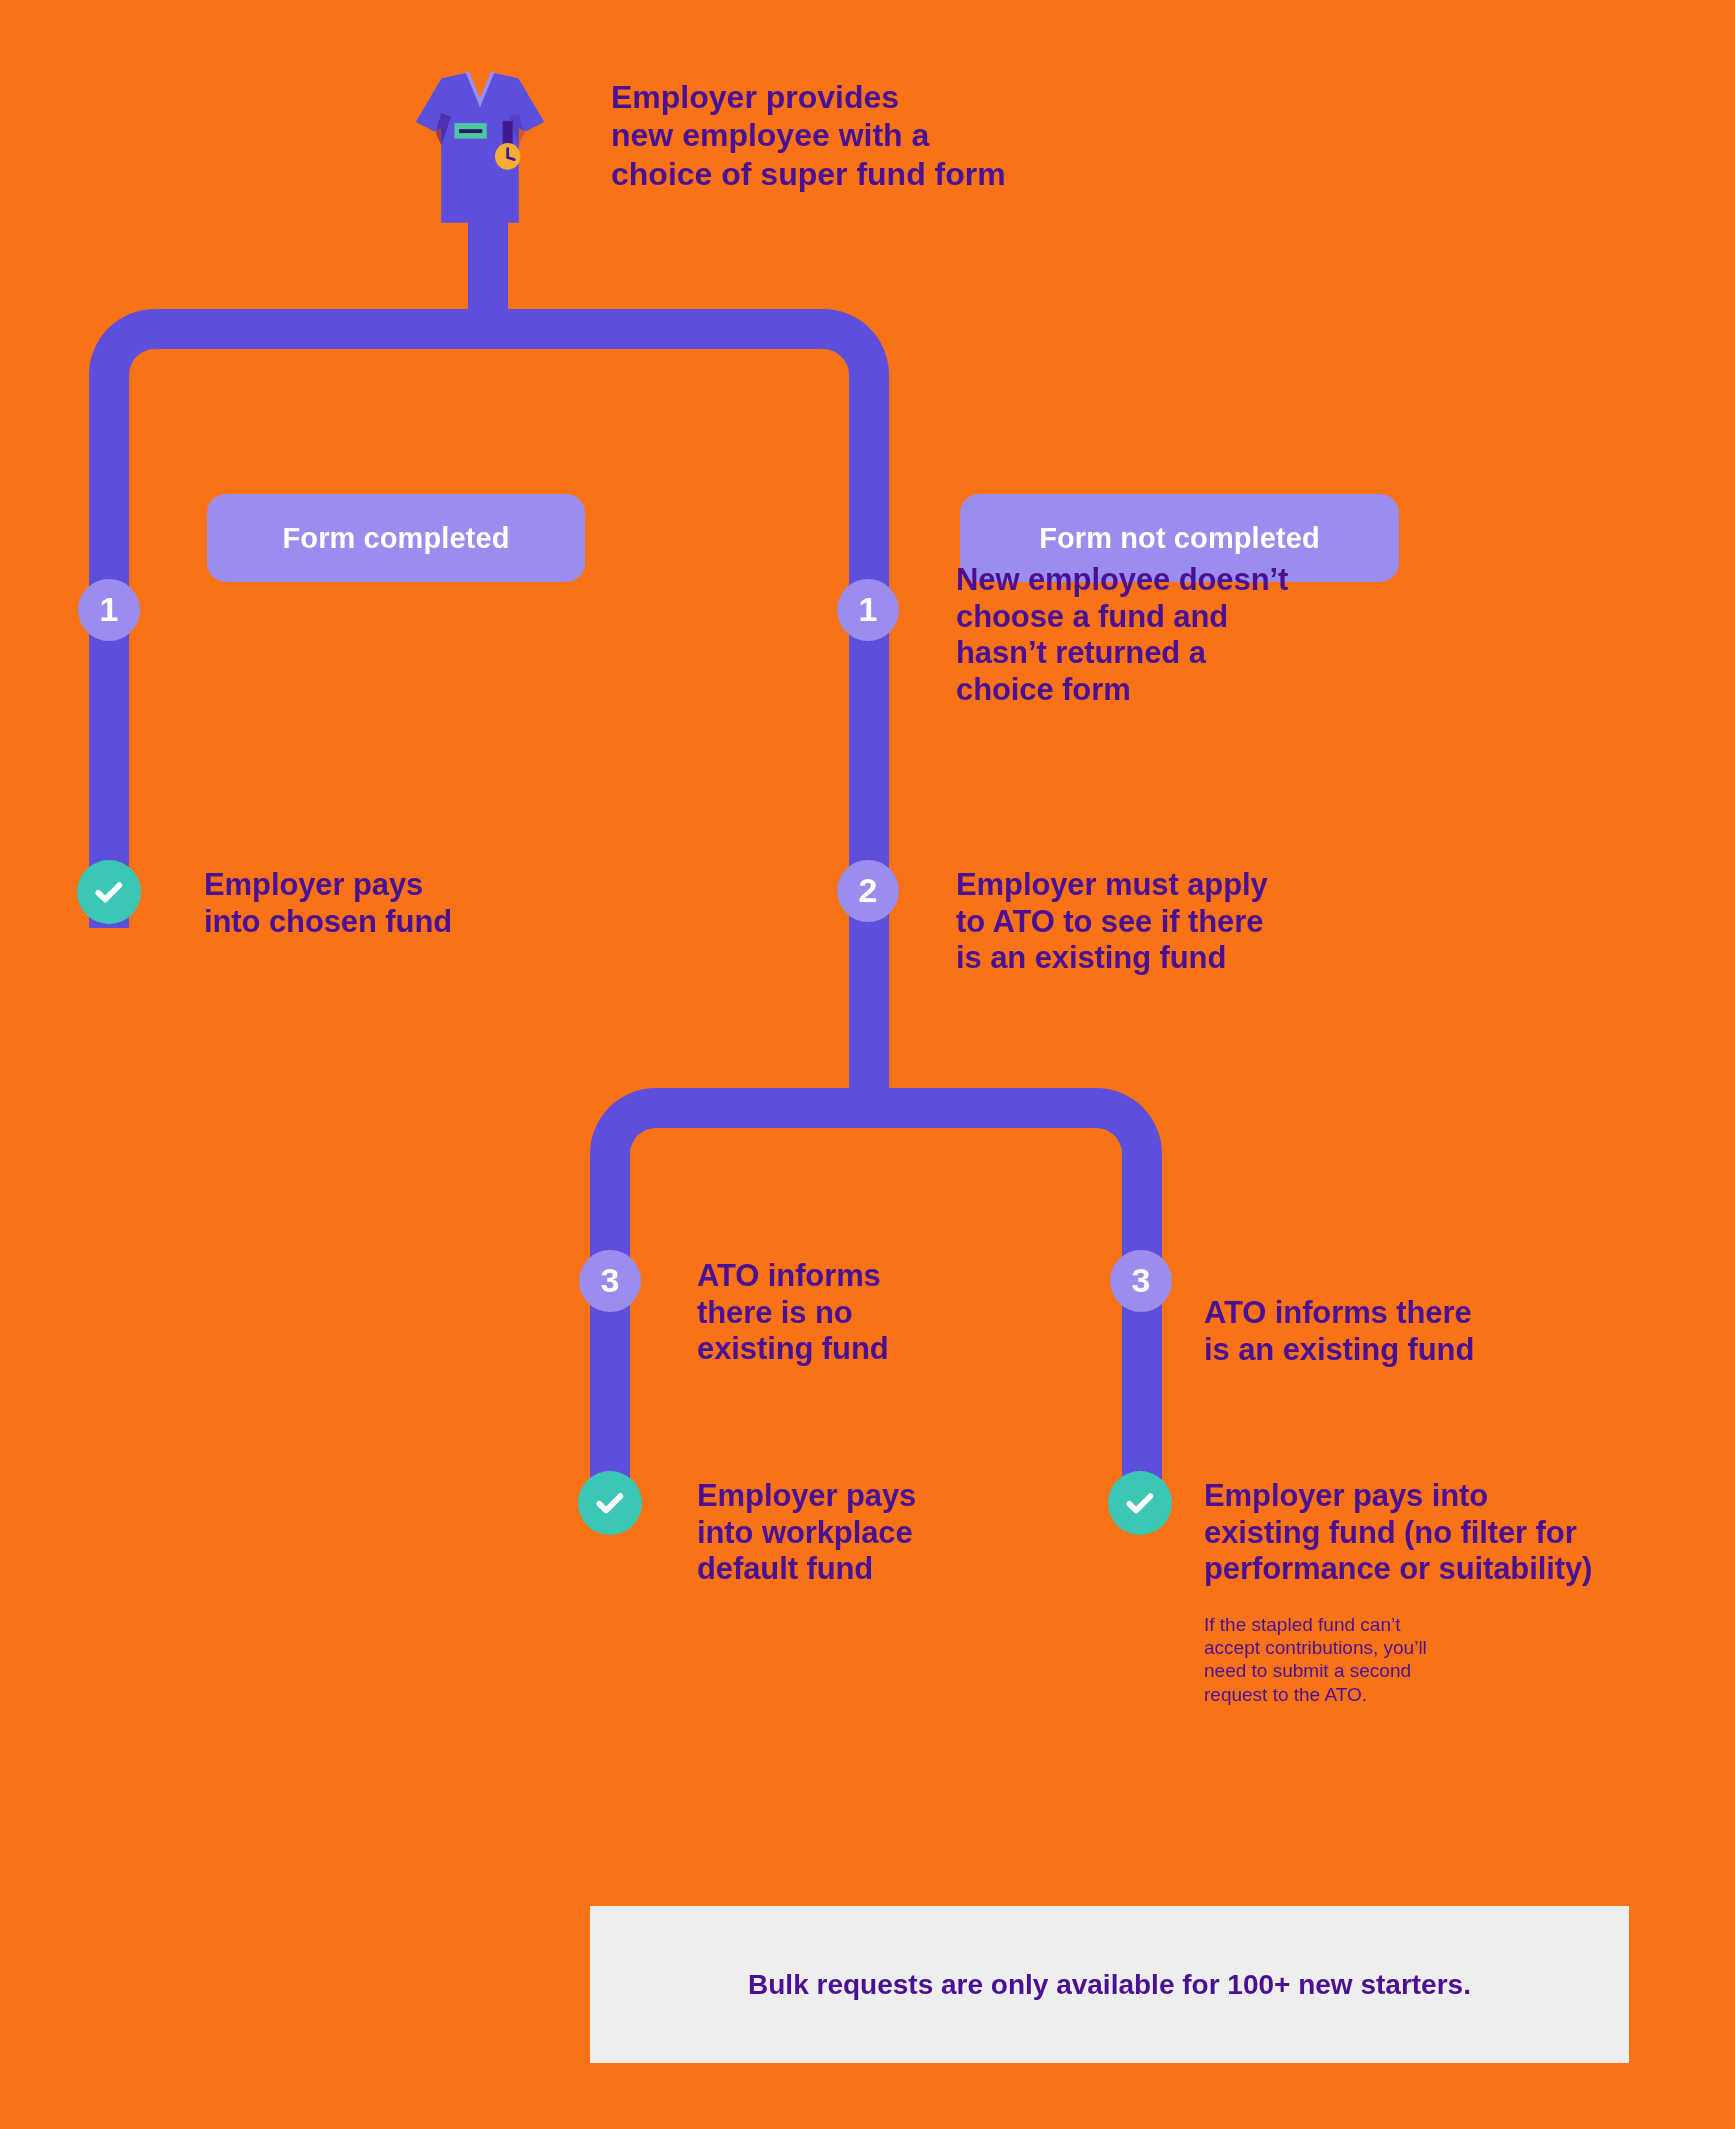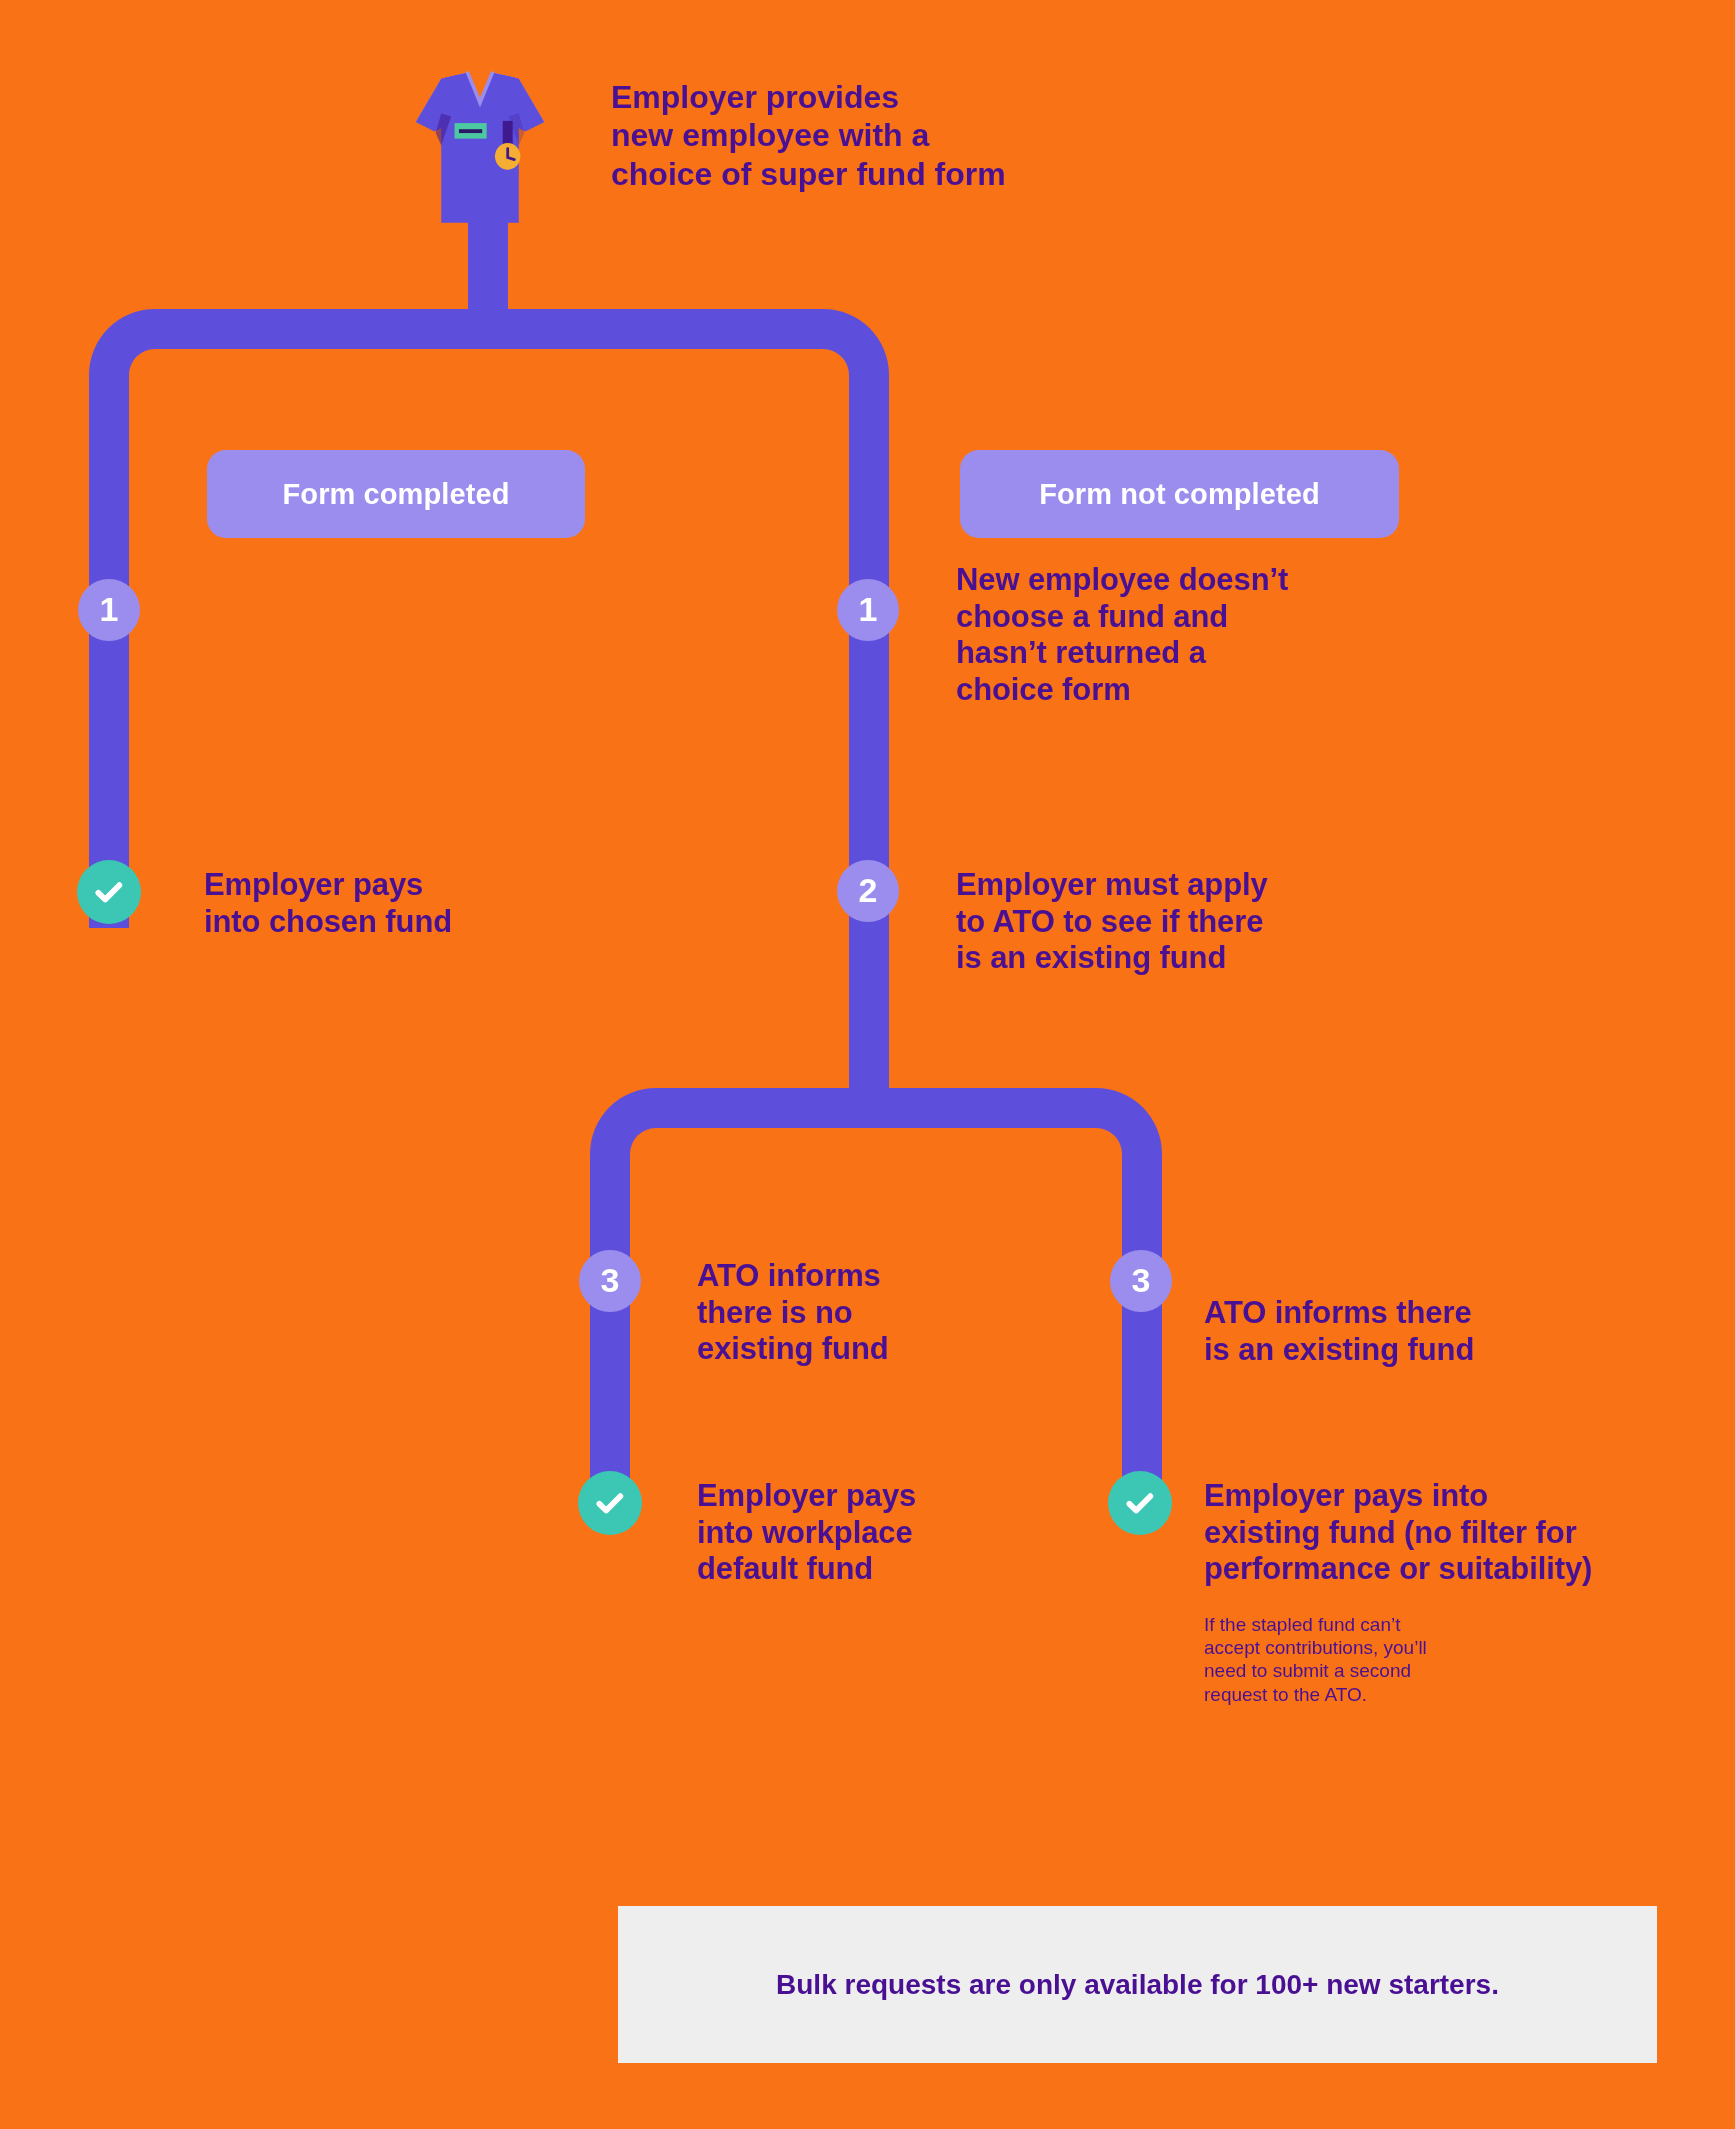--- a/index.html
+++ b/index.html
@@ -18,21 +18,21 @@
          justify-content:center;color:#ffffff;}
   .badge-num{background:#9B8DEE;width:62px;height:62px;
              font-size:34px;font-weight:bold;line-height:1;
              padding-bottom:2.2px;box-sizing:border-box;}
   .badge-check{background:#3CC6B4;width:64px;height:64px;}
   .badge-check svg{width:34px;height:34px;display:block;}
 
   
   .pill{position:absolute;background:#9B8DEE;border-radius:19px;
         display:flex;align-items:center;justify-content:center;
-        color:#ffffff;font-weight:bold;font-size:29px;letter-spacing:0.1px;}
+        color:#ffffff;font-weight:bold;font-size:29px;letter-spacing:0.1px;margin-top:44px;}
 
   
   .htext{position:absolute;color:#4A1093;font-weight:bold;font-size:31px;
          line-height:1.18;letter-spacing:-0.1px;white-space:pre-line;}
   .title{position:absolute;color:#4A1093;font-weight:bold;font-size:32px;
          line-height:1.2;white-space:pre-line;}
   .note{position:absolute;color:#4A1093;font-weight:normal;font-size:19px;
         line-height:1.22;white-space:pre-line;}
 
   
@@ -157,18 +157,18 @@
     </svg>
   </div>
   <div class="htext" style="left:1204px;top:1478px;width:489px;">Employer pays into
 existing fund (no filter for
 performance or suitability)</div>
   <div class="note" style="left:1204px;top:1613px;width:455px;">If the stapled fund can’t
 accept contributions, you’ll
 need to submit a second
 request to the ATO.</div>
 
-  <div class="banner" style="left:590px;top:1906px;width:1039px;height:157px;margin-left:28px;">
+  <div class="banner" style="left:590px;top:1906px;width:1039px;height:157px;">
     <span>Bulk requests are only available for 100+ new starters.</span>
   </div>
 
 </div>
 
 
 </body></html>

